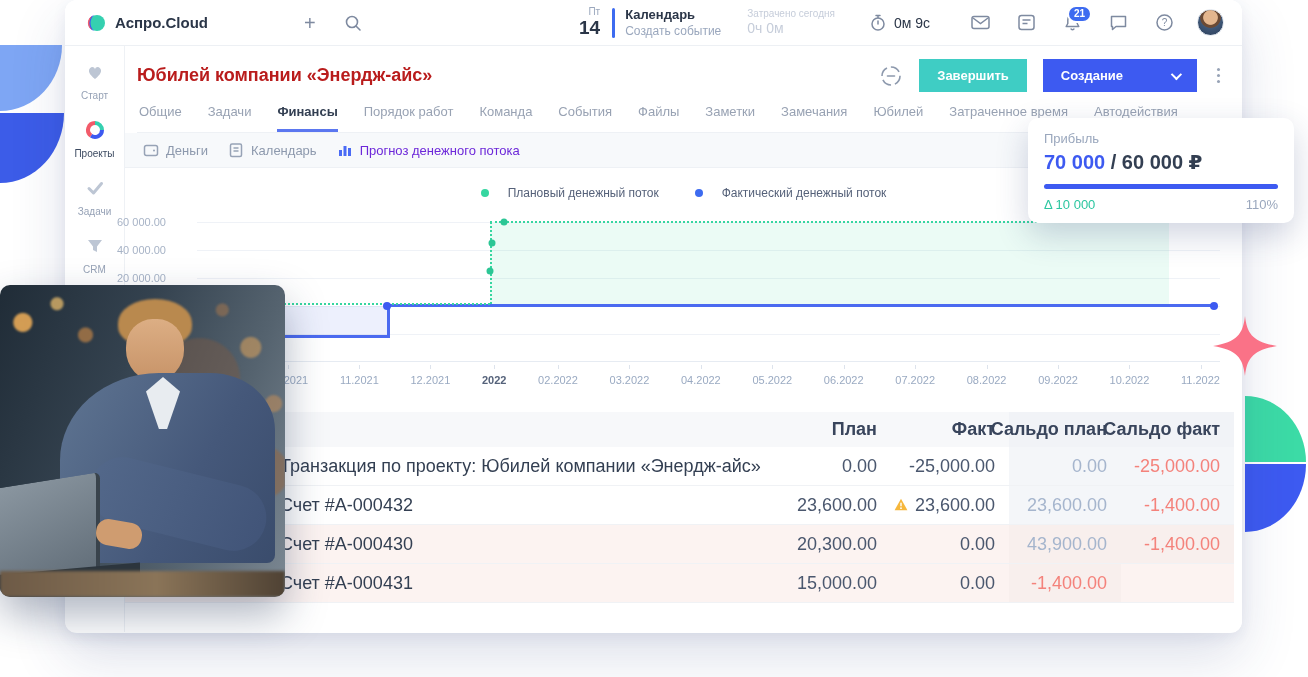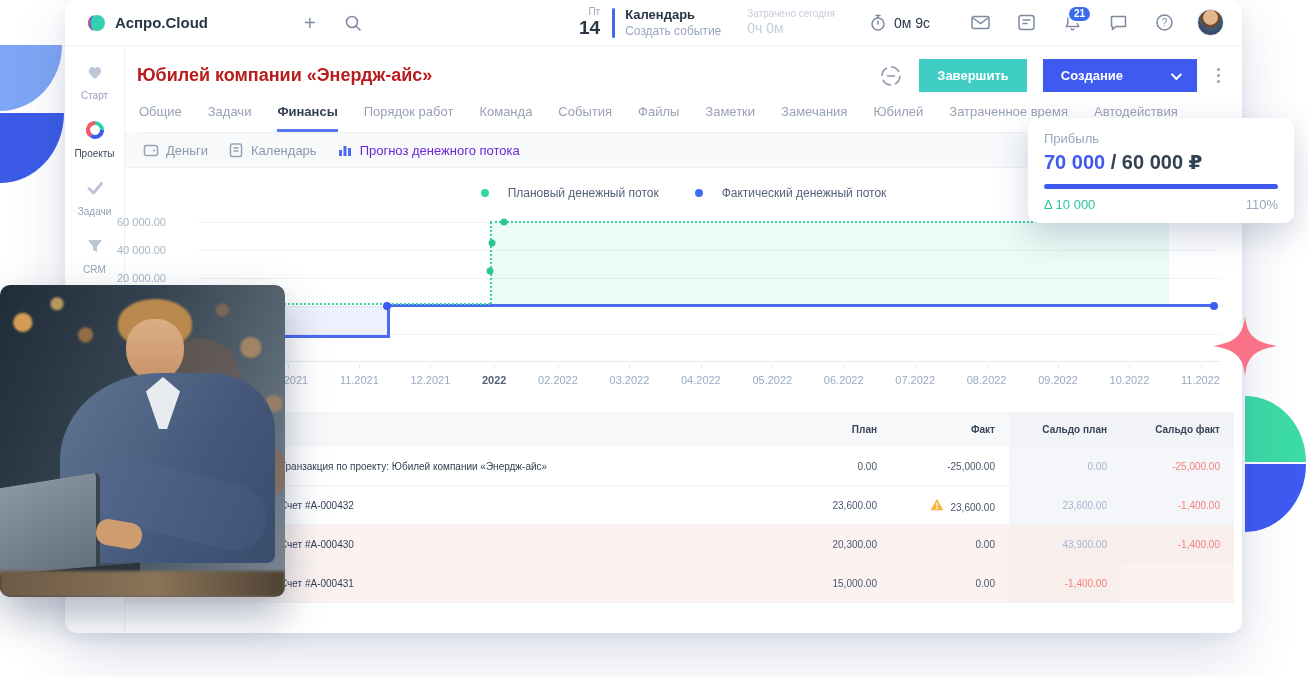--- a/index.html
+++ b/index.html
@@ -88,21 +88,21 @@
   .b-fill { position:absolute; left:0; width:18.6%; top:90px; height:31px; background:rgba(77,106,240,.10); }
   .b-low  { position:absolute; left:0; width:18.6%; top:119px; height:3px; background:#4b6af0; }
   .b-vert { position:absolute; left:18.6%; top:90px; height:32px; width:3px; background:#4b6af0; }
   .b-high { position:absolute; left:18.6%; width:80.7%; top:88px; height:3px; background:#4b6af0; }
   .bdot { position:absolute; width:8px; height:8px; border-radius:50%; background:#3d5af1; transform:translate(-50%,-50%); }
   .xlabels { display:flex; justify-content:space-between; margin:8px 22px 0 72px; font-size:11px; color:#9aaac2; }
   .xlabels span { position:relative; }
   .xlabels span::before { content:""; position:absolute; top:-9px; left:50%; width:1px; height:4px; background:#dde3ec; }
   .xlabels span.bold { color:#55627a; font-weight:bold; }
   
-  .fin-table { margin:26px 8px 0 0; font-size:10px; }
+  .fin-table { margin:26px 8px 0 0; font-size:18px; }
   .trow { display:grid; grid-template-columns:1fr 110px 118px 112px 113px; align-items:center; min-height:39px; border-bottom:1px solid #f0f2f5; }
   .trow .c-name { padding-left:155px; color:#333f52; white-space:nowrap; overflow:hidden; }
   .trow .num { text-align:right; padding-right:14px; color:#4a576e; white-space:nowrap; }
   .trow .saldo { background:#f4f6f9; height:100%; display:flex; align-items:center; justify-content:flex-end; }
   .trow .sp { color:#a5b5cd; } .trow .sf { color:#f4827b; }
   .thead { background:#f7f8fa; border-bottom:none; min-height:35px; }
   .thead .num, .thead .saldo { color:#39455c; font-weight:bold; background:#f1f3f7; }
   .thead .num.plain { background:transparent; }
   .trow.overdue { background:#fcf3f1; }
   .trow.overdue .saldo { background:rgba(0,0,0,0.015); }

